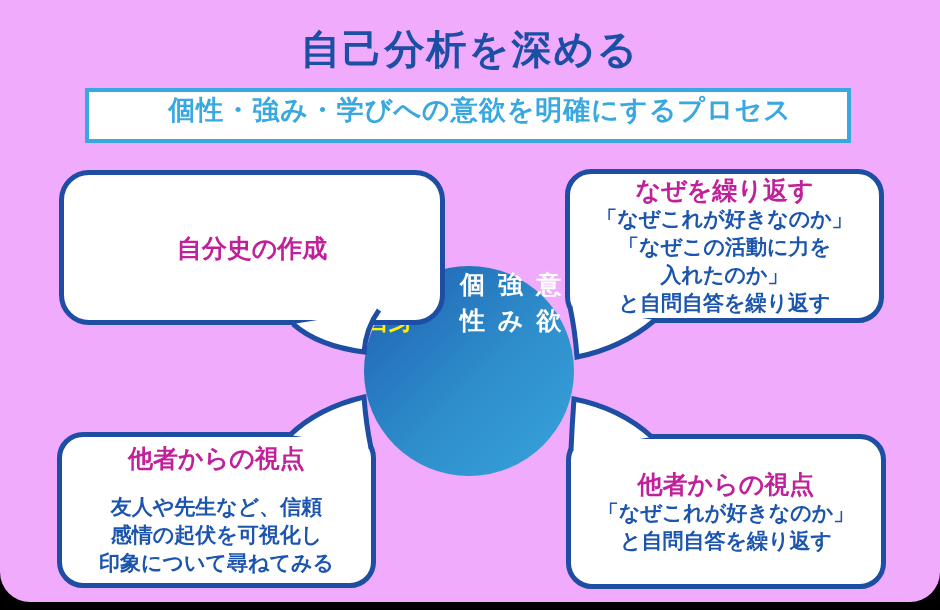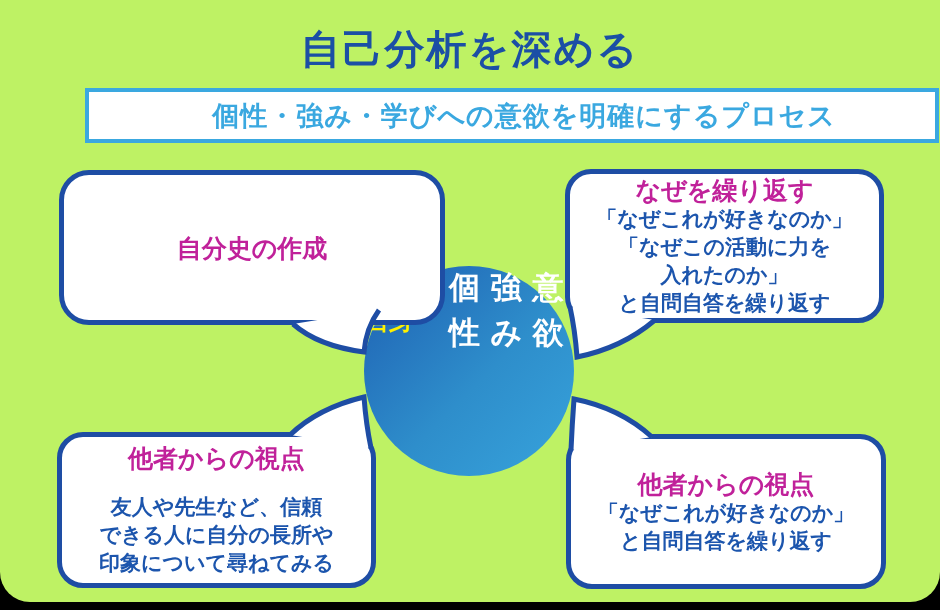--- a/index.html
+++ b/index.html
@@ -4,42 +4,42 @@
 <style>
   html, body {
     margin: 0; padding: 0;
     background: #000;
     width: 940px; height: 610px;
     font-family: "Liberation Sans", "DejaVu Sans", sans-serif;
   }
   .canvas {
     position: relative;
     width: 940px; height: 602px;
-    background: #bef264;
+    background: #f0abfc;
     border-radius: 0 0 30px 30px;
     overflow: hidden;
     text-decoration: underline;
   }
   .main-title {
     position: absolute;
     top: 22px; left: 0; width: 100%;
     text-align: center;
     font-size: 40px;
     font-weight: bold;
     color: #1b4fa5;
     letter-spacing: 2px;
   }
   .subtitle-box {
     position: absolute;
     left: 85px; top: 88px;
-    width: 854px; height: 55px;
+    width: 766px; height: 55px;
     box-sizing: border-box;
     border: 4px solid #3aa8e0;
     background: #ffffff;
-    display: flex; align-items: center; justify-content: center; padding-left: 24px;
+    display: flex; justify-content: center; padding-left: 24px;
   }
   .subtitle-text {
     font-size: 27px;
     font-weight: bold;
     color: #3aa8e0;
     letter-spacing: 1px;
   }
   .bubble {
     position: absolute;
     box-sizing: border-box;
@@ -84,21 +84,21 @@
     justify-content: center;
     z-index: 1;
   }
   .circle-heading {
     font-size: 25px;
     font-weight: bold;
     color: #fff100;
     line-height: 1.45;
   }
   .circle-item {
-    font-size: 31px;
+    font-size: 25px;
     font-weight: bold;
     color: #ffffff;
     line-height: 1.45;
   }
   .tails-overlay {
     position: absolute;
     left: 0; top: 0;
     width: 940px; height: 602px;
     z-index: 3;
     pointer-events: none;
@@ -137,21 +137,21 @@
     <div class="bubble-title">なぜを繰り返す</div>
     <div class="bubble-body">「なぜこれが好きなのか」
 「なぜこの活動に力を
 入れたのか」
 と自問自答を繰り返す</div>
   </div>
 
   <div class="bubble bubble-bl">
     <div class="bubble-title">他者からの視点</div>
     <div class="bubble-body">友人や先生など、信頼
-できる人に自分の長所や
+感情の起伏を可視化し
 印象について尋ねてみる</div>
   </div>
 
   <div class="bubble bubble-br">
     <div class="bubble-title">他者からの視点</div>
     <div class="bubble-body">「なぜこれが好きなのか」
 と自問自答を繰り返す</div>
   </div>
 
   <svg class="tails-overlay" viewBox="0 0 940 602" xmlns="http://www.w3.org/2000/svg">

